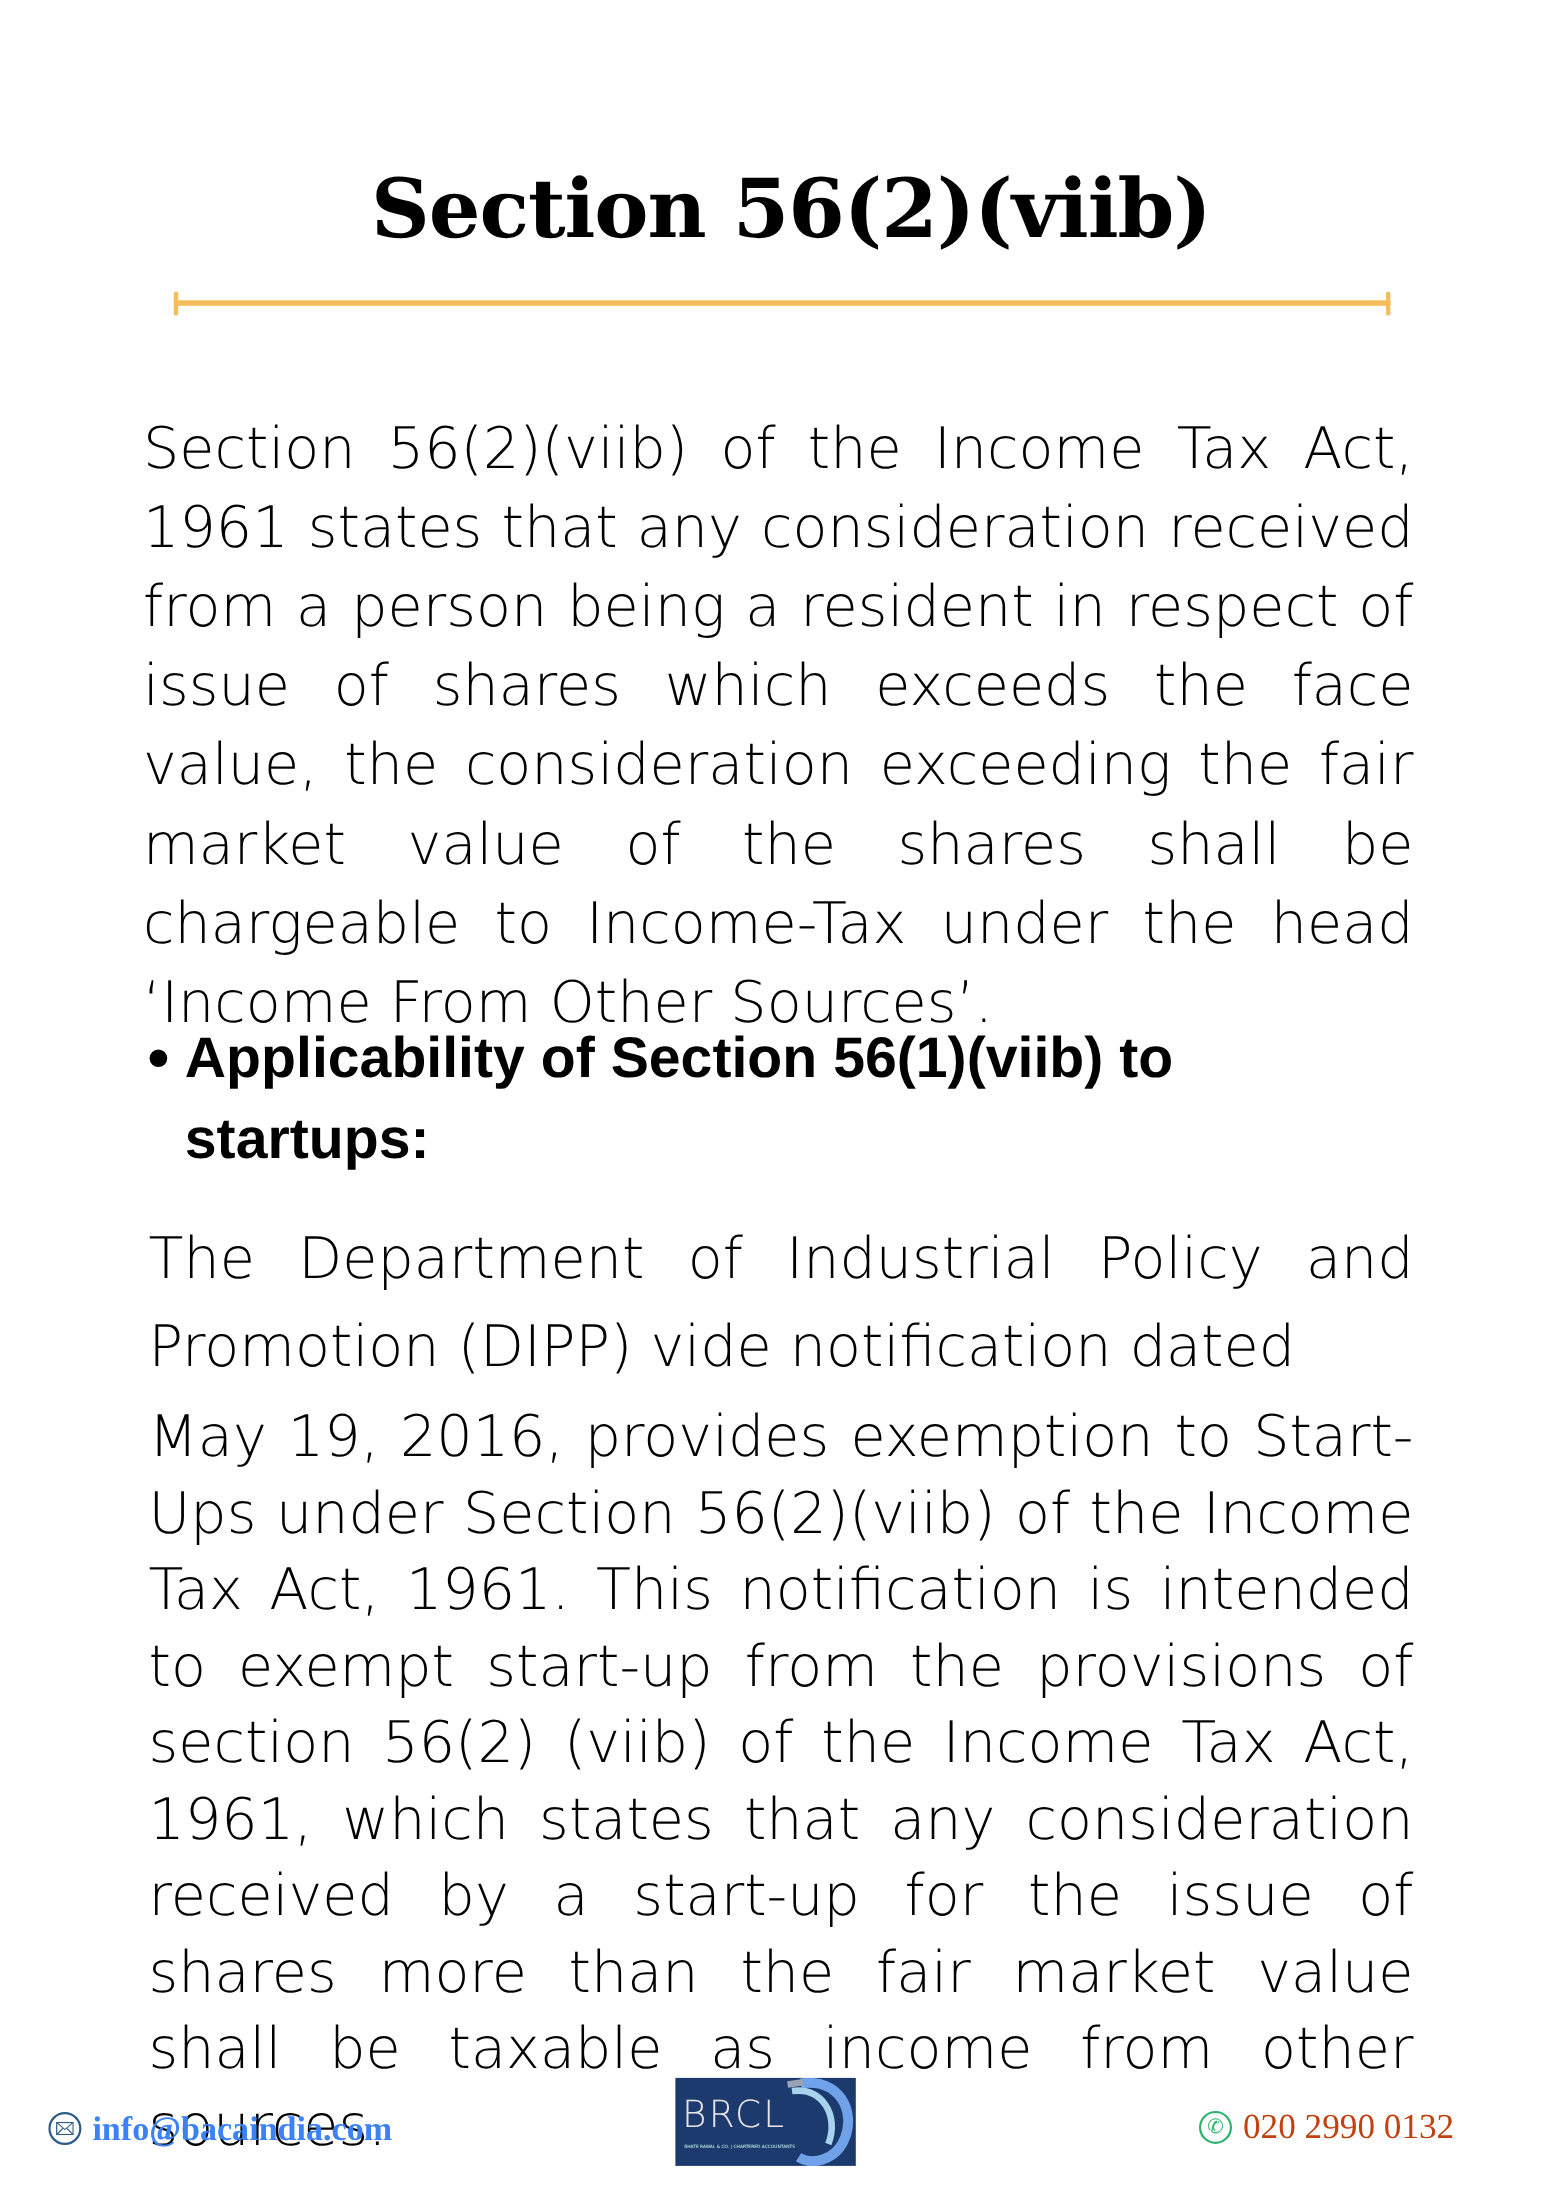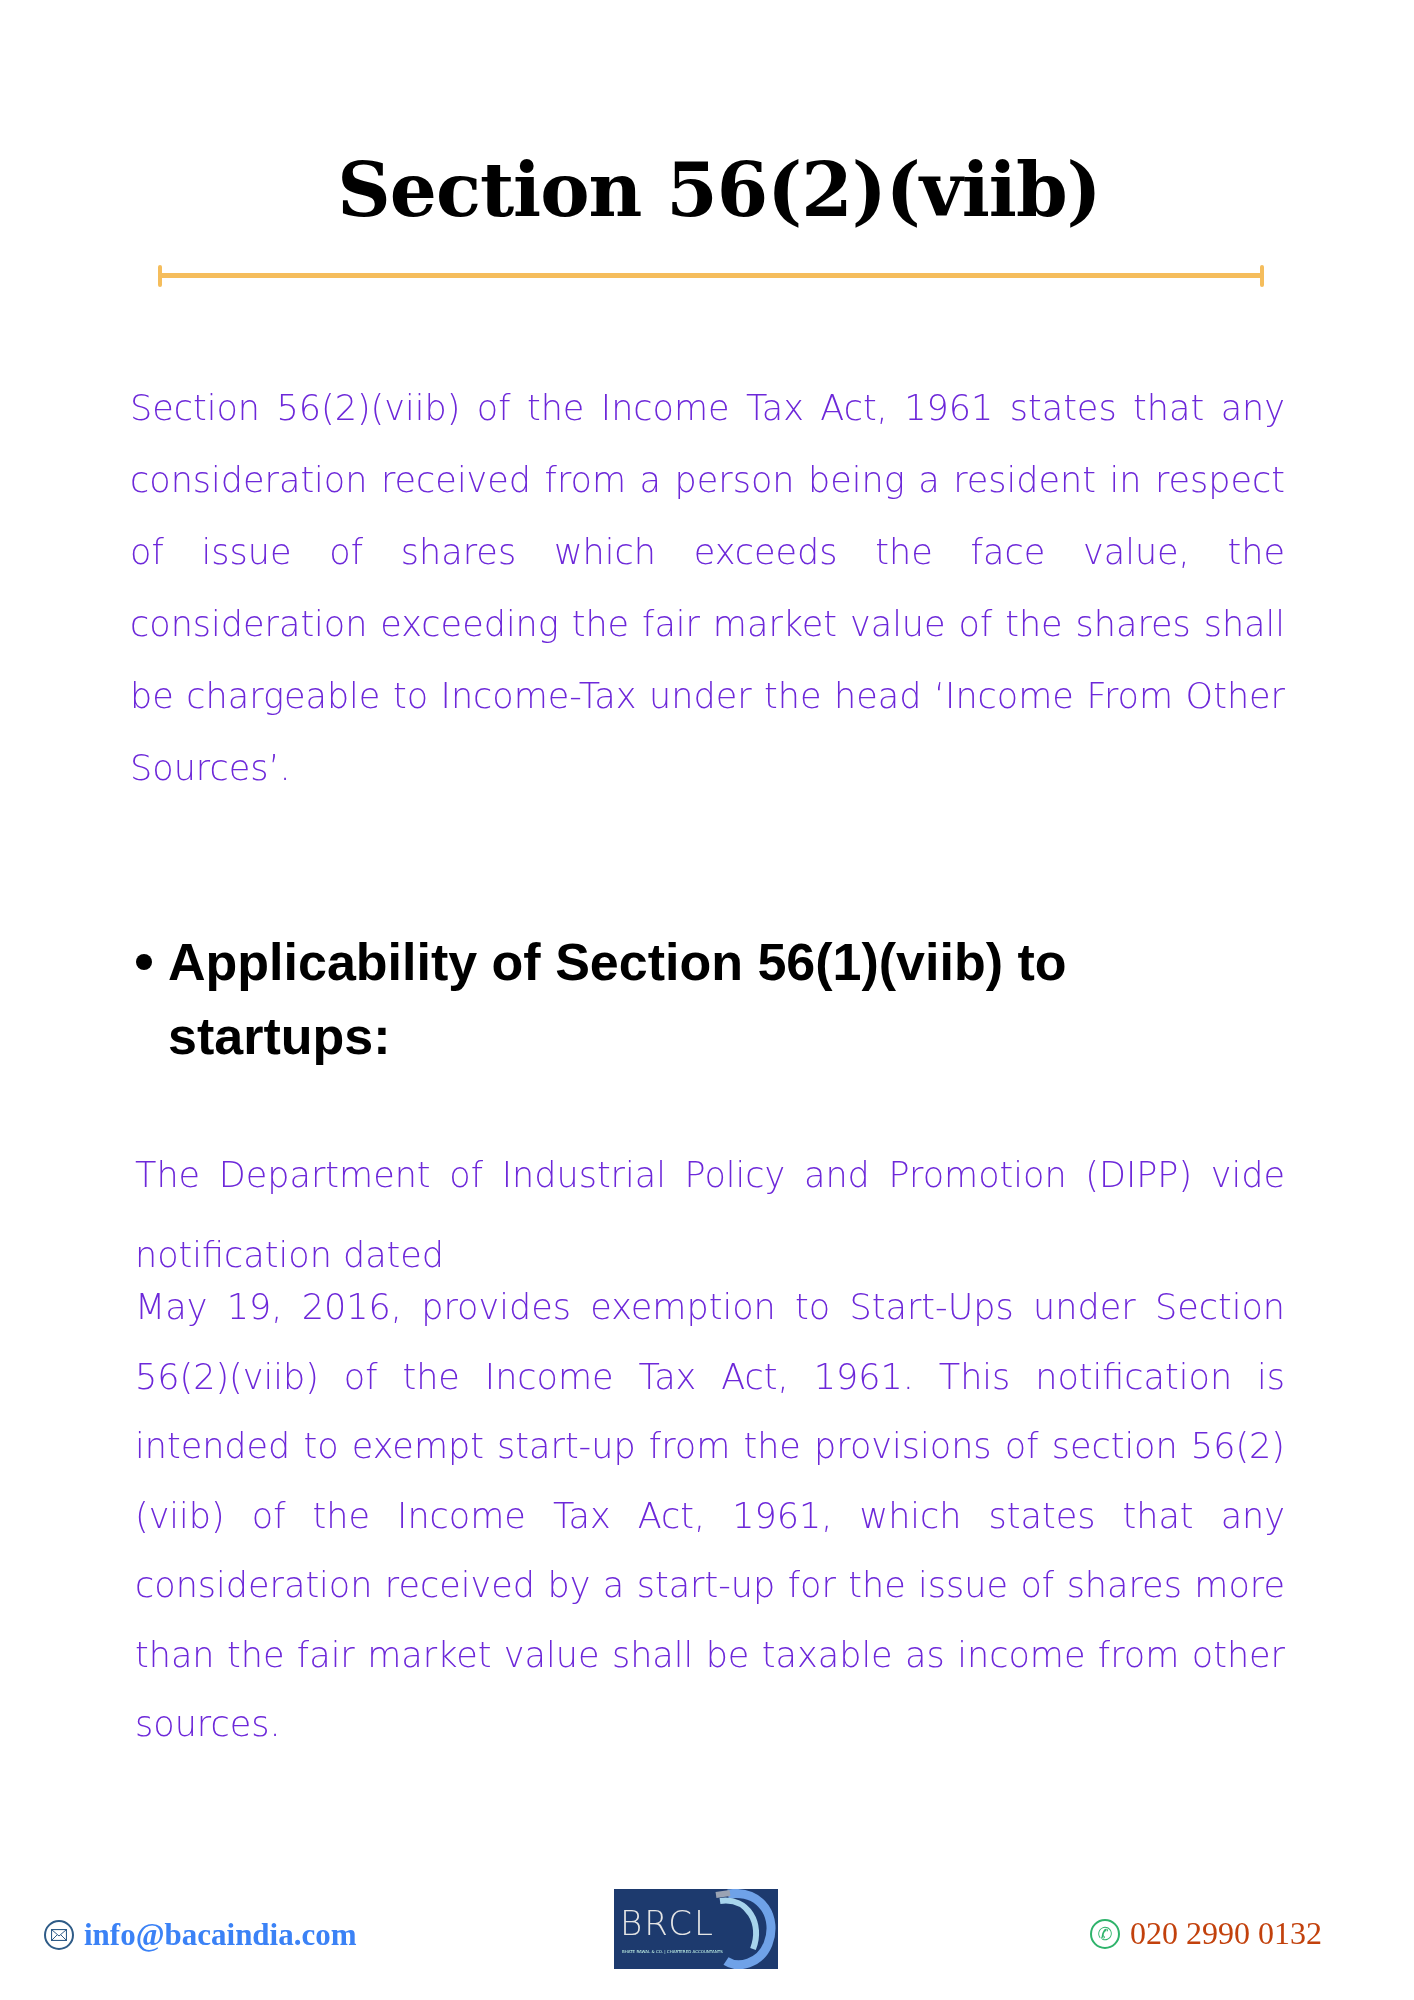--- a/index.html
+++ b/index.html
@@ -6,28 +6,28 @@
   body { width: 1414px; height: 2000px; position: relative; overflow: hidden;
          font-family: "DejaVu Sans", sans-serif; color: #000; }
   .title { position: absolute; left: 0; width: 1414px; top: 128px; text-align: center;
            font-family: "DejaVu Serif", serif; font-weight: bold; font-size: 74px;
            letter-spacing: -1px; line-height: 100px; margin: 12px; }
   .rule { position: absolute; left: 158px; top: 271px; width: 1106px; height: 8px; }
   .rule .bar { position: absolute; left: 0; right: 0; top: 2px; height: 5px; background: #f5bd5c; }
   .rule .cap { position: absolute; top: -6px; width: 4px; height: 22px; background: #f5bd5c; border-radius: 2px; }
   .rule .cap.l { left: 0; } .rule .cap.r { right: 0; }
   .para { position: absolute; margin: 0; font-family: "DejaVu Sans", sans-serif;
-          font-weight: 300; font-size: 35px; text-align: justify; text-align-last: left; color: #6d28d9; }
+          font-weight: 300; font-size: 52px; text-align: justify; text-align-last: left; color: #000000; }
   .p1 { left: 130px; top: 372px; width: 1155px; line-height: 72px; }
   .heading { position: absolute; left: 120px; top: 925px; width: 1070px; margin: 0;
              font-family: "Liberation Sans", sans-serif; font-weight: bold; font-size: 52px;
              line-height: 74px; display: flex; }
   .heading .bullet { width: 48px; flex: none; display: flex; justify-content: center; padding-top: 29px; }
   .heading .bullet i { display: block; width: 16px; height: 16px; border-radius: 50%; background: #000; }
-  .p2a { left: 135px; top: 1135px; width: 1150px; line-height: 80px; }
+  .p2a { left: 135px; top: 1105px; width: 1150px; line-height: 80px; }
   .p2b { left: 135px; top: 1273px; width: 1150px; line-height: 69.5px; }
   .footer-email { position: absolute; left: 44px; top: 1917px; display: flex; align-items: center; gap: 10px; }
   .footer-email .ic { width: 30px; height: 30px; border: 2px solid #2e5b87; border-radius: 50%;
                       display: flex; align-items: center; justify-content: center; box-sizing: border-box; }
   .footer-email .txt { font-family: Liberation Serif, serif; font-weight: bold; font-size: 31px; color: #3b82f6; }
   .logo { position: absolute; left: 614px; top: 1889px; width: 164px; height: 80px; background: #1d3a6e; overflow: hidden; }
   .logo .letters { position: absolute; left: 6px; top: 14px; font-family: "DejaVu Sans", sans-serif; font-weight: 200;
                    font-size: 34px; letter-spacing: 2px; color: #e5e5e5; }
   .logo .tag { position: absolute; left: 8px; top: 60px; width: 120px; font-size: 4px; color: #cfe; white-space: nowrap; overflow: hidden; }
   .logo svg { position: absolute; right: 0; top: 0; }

